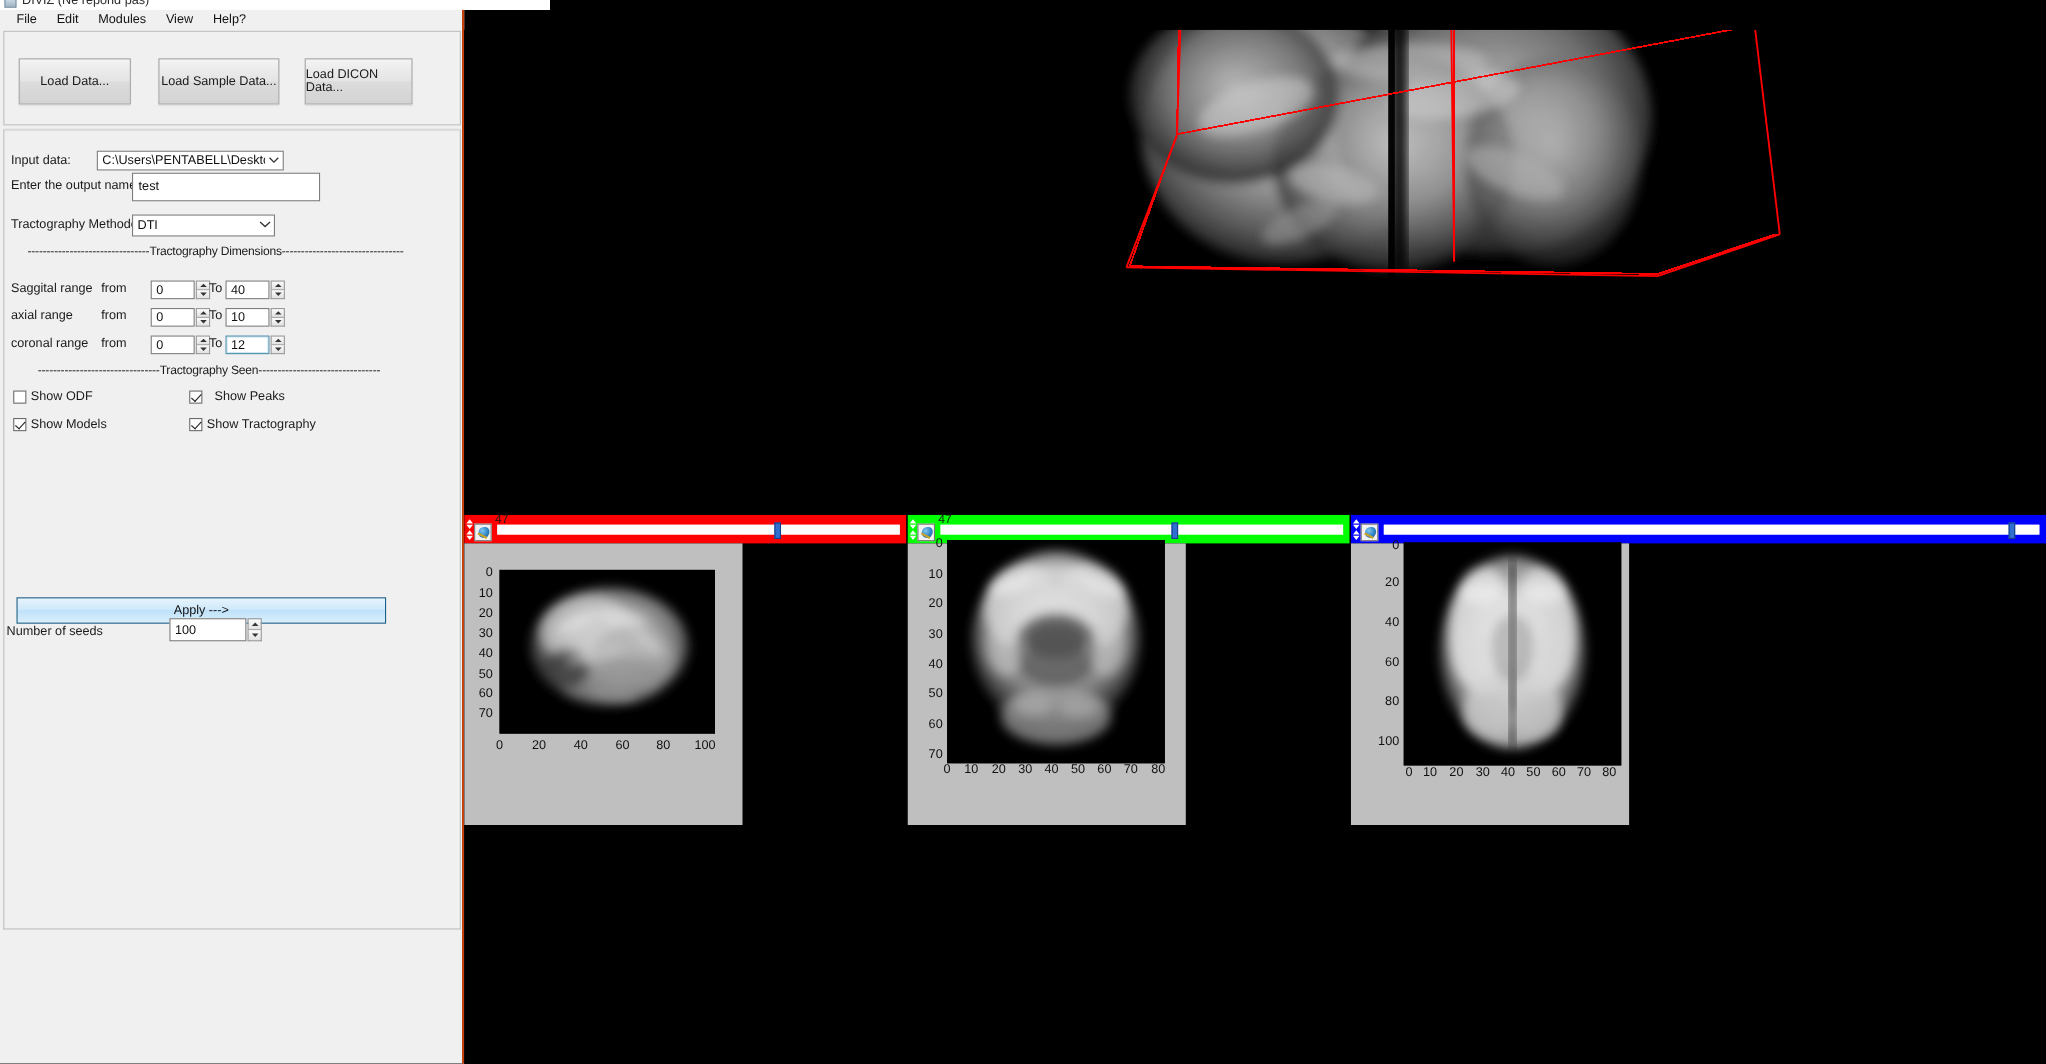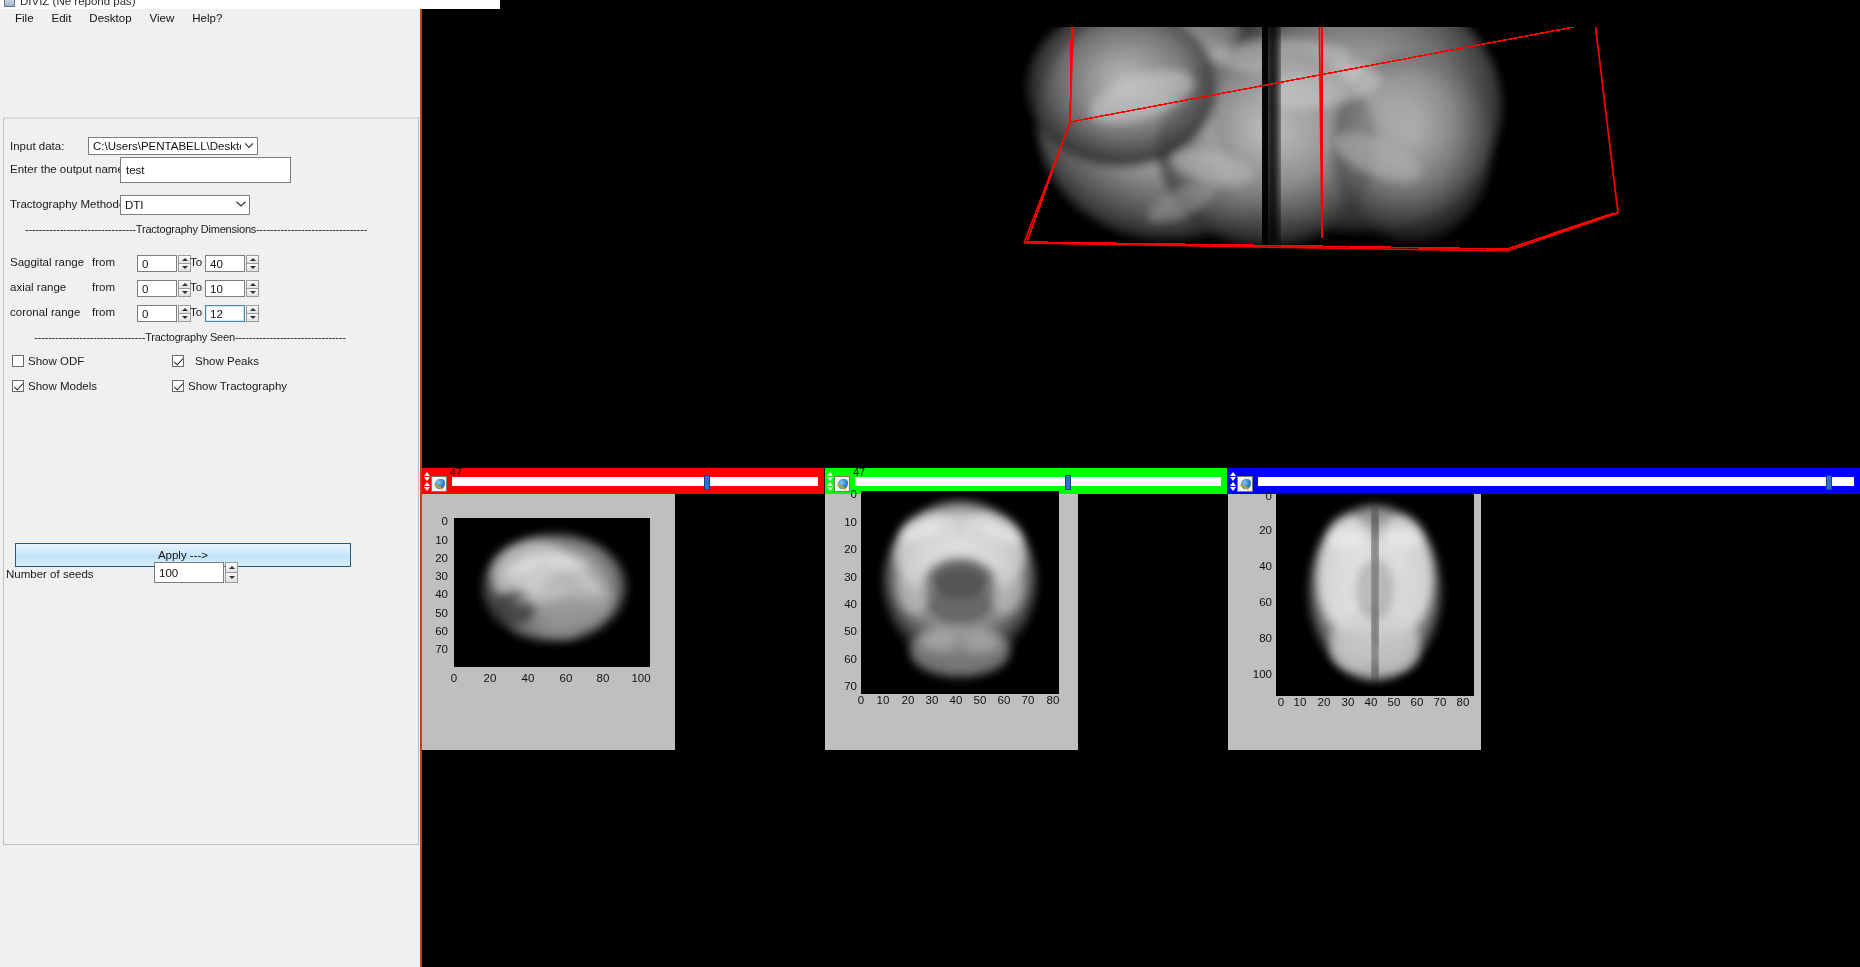--- a/index.html
+++ b/index.html
@@ -346,25 +346,30 @@
       <span class="title-icon"></span>
       <span class="title-text">DIVIZ (Ne repond pas)</span>
     </div>
   </div>
 
   <div class="left-panel">
 
     <div class="menubar">
       <div class="menu-item">File</div>
       <div class="menu-item">Edit</div>
-      <div class="menu-item">Desktop</div>
+      <div class="menu-item">Modules</div>
       <div class="menu-item">View</div>
       <div class="menu-item">Help?</div>
     </div>
 
+    <div class="group-box" id="load-group">
+      <div class="btn" id="btn-load-data">Load Data...</div>
+      <div class="btn" id="btn-load-sample">Load Sample Data...</div>
+      <div class="btn" id="btn-load-dicom">Load DICON Data...</div>
+    </div>
 
     <div class="group-box" id="form-group">
 
       <div class="lbl" style="left:6px; top:21px;">Input data:</div>
       <div class="combo" style="left:84px; top:18px; width:170px; height:18px;">
         <span class="cval">C:\Users\PENTABELL\Desktop\dipy_</span>
         <span class="carrow">
           <svg width="10" height="7" viewBox="0 0 10 7">
               <path d="M1 1.4 L5 5.4 L9 1.4" stroke="#333" stroke-width="1.2" fill="none"></path>
             </svg>

